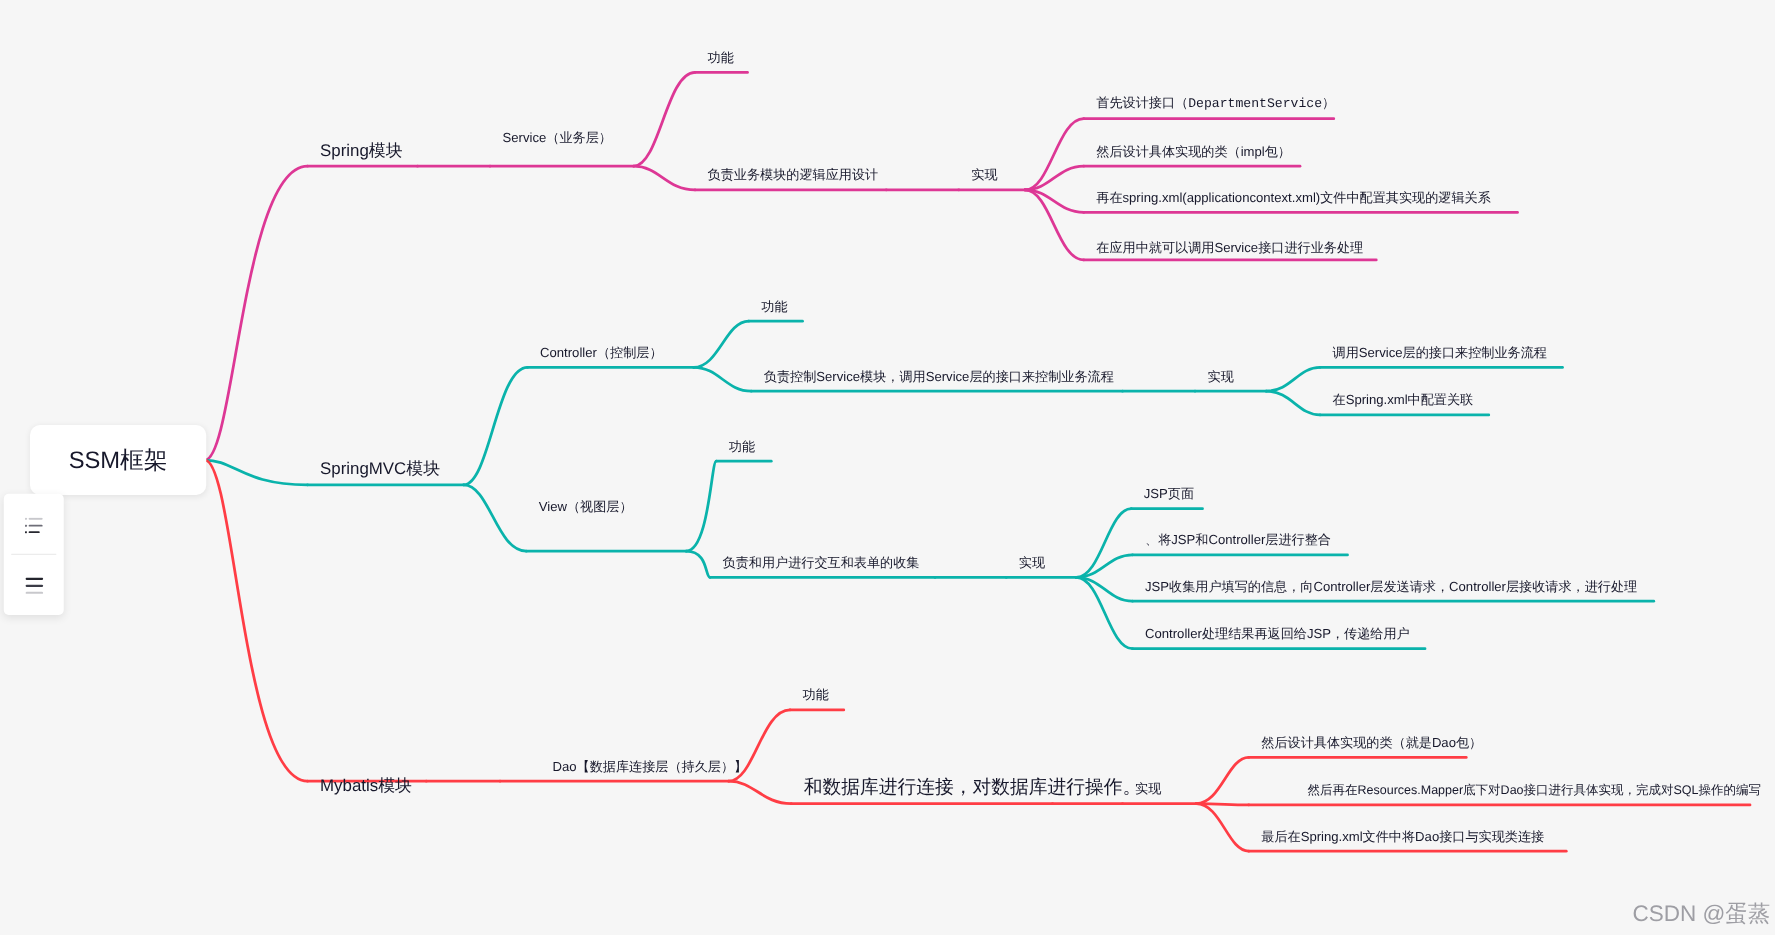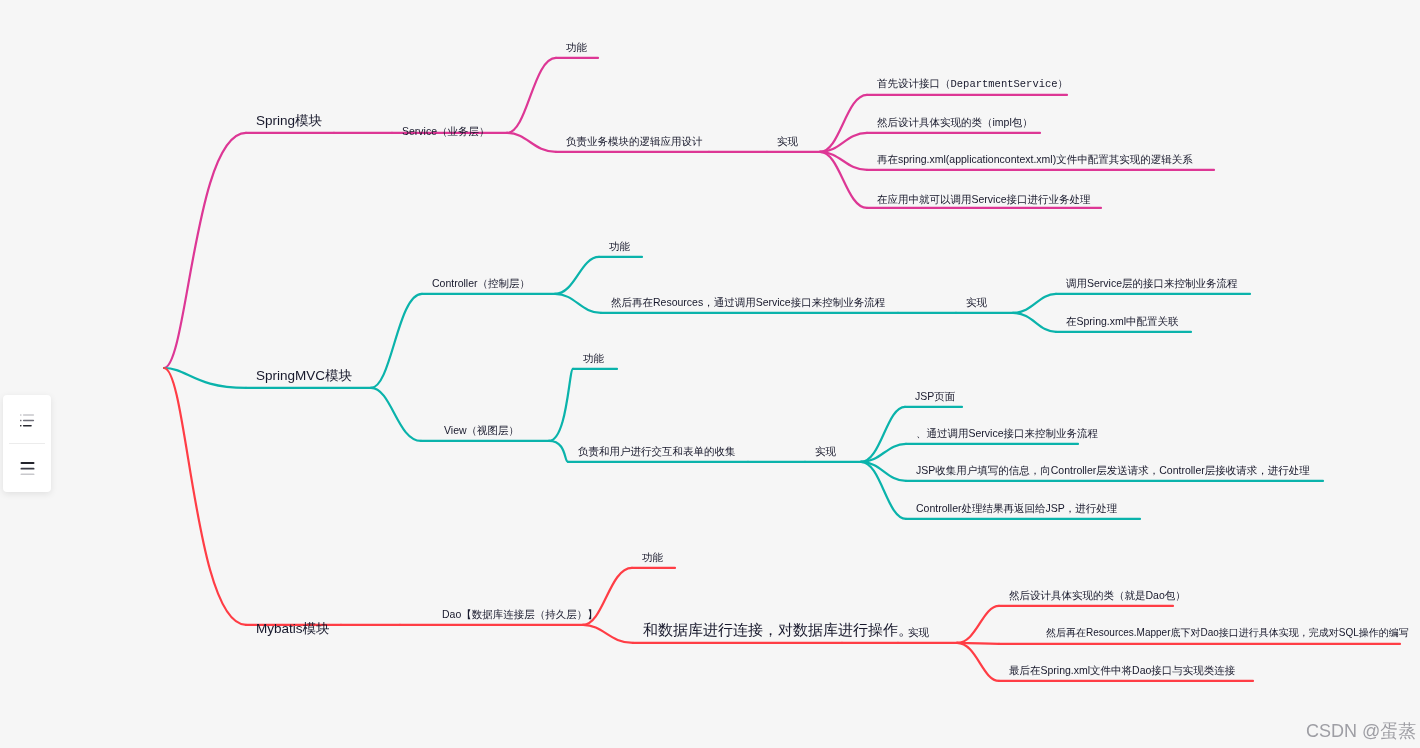--- a/index.html
+++ b/index.html
@@ -91,53 +91,56 @@
       <path d="M 957 642.9 C 976.82 642.9, 982.29 605.9, 999 605.9" stroke="#ff3d45" stroke-width="2.2"></path>
       <path d="M 999 605.9 L 1173 605.9" stroke="#ff3d45" stroke-width="2.2"></path>
       <path d="M 957 642.9 C 976.82 642.9, 982.29 643.9, 999 643.9" stroke="#ff3d45" stroke-width="2.2"></path>
       <path d="M 999 643.9 L 1400 643.9" stroke="#ff3d45" stroke-width="2.2"></path>
       <path d="M 957 642.9 C 976.82 642.9, 982.29 680.9, 999 680.9" stroke="#ff3d45" stroke-width="2.2"></path>
       <path d="M 999 680.9 L 1253 680.9" stroke="#ff3d45" stroke-width="2.2"></path>
     </svg>
 
   <div id="labels">
       <div class="node-label" style="left: 256px; top: 127px; font-size: 13.5px; color: rgb(23, 24, 43);">Spring模块</div>
-      <div class="node-label" style="left: 402px; top: 136px; font-size: 10.5px; color: rgb(23, 24, 43);">Service（业务层）</div>
+      <div class="node-label" style="left: 402px; top: 116px; font-size: 10.5px; color: rgb(23, 24, 43);">Service（业务层）</div>
       <div class="node-label" style="left: 566px; top: 52px; font-size: 10.5px; color: rgb(23, 24, 43);">功能</div>
       <div class="node-label" style="left: 566px; top: 146px; font-size: 10.5px; color: rgb(23, 24, 43);">负责业务模块的逻辑应用设计</div>
       <div class="node-label" style="left: 777px; top: 146px; font-size: 10.5px; color: rgb(23, 24, 43);">实现</div>
       <div class="node-label" style="left: 877px; top: 89px; font-size: 10.5px; color: rgb(23, 24, 43); font-family: Liberation Mono, monospace;">首先设计接口（DepartmentService）</div>
       <div class="node-label" style="left: 877px; top: 127px; font-size: 10.5px; color: rgb(23, 24, 43);">然后设计具体实现的类（impl包）</div>
       <div class="node-label" style="left: 877px; top: 164px; font-size: 10.5px; color: rgb(23, 24, 43);">再在spring.xml(applicationcontext.xml)文件中配置其实现的逻辑关系</div>
       <div class="node-label" style="left: 877px; top: 204px; font-size: 10.5px; color: rgb(23, 24, 43);">在应用中就可以调用Service接口进行业务处理</div>
       <div class="node-label" style="left: 256px; top: 382px; font-size: 13.5px; color: rgb(23, 24, 43); text-align: right;">SpringMVC模块</div>
       <div class="node-label" style="left: 432px; top: 288px; font-size: 10.5px; color: rgb(23, 24, 43);">Controller（控制层）</div>
       <div class="node-label" style="left: 609px; top: 251px; font-size: 10.5px; color: rgb(23, 24, 43);">功能</div>
-      <div class="node-label" style="left: 611px; top: 307px; font-size: 10.5px; color: rgb(23, 24, 43);">然后再在Resources，通过调用Service接口来控制业务流程</div>
+      <div class="node-label" style="left: 611px; top: 307px; font-size: 10.5px; color: rgb(23, 24, 43);">负责控制Service模块，调用Service层的接口来控制业务流程</div>
       <div class="node-label" style="left: 966px; top: 307px; font-size: 10.5px; color: rgb(23, 24, 43);">实现</div>
       <div class="node-label" style="left: 1066px; top: 288px; font-size: 10.5px; color: rgb(23, 24, 43);">调用Service层的接口来控制业务流程</div>
       <div class="node-label" style="left: 1066px; top: 326px; font-size: 10.5px; color: rgb(23, 24, 43);">在Spring.xml中配置关联</div>
-      <div class="node-label" style="left: 431px; top: 435px; font-size: 10.5px; color: rgb(23, 24, 43); margin-left: 13px;">View（视图层）</div>
+      <div class="node-label" style="left: 431px; top: 411px; font-size: 10.5px; color: rgb(23, 24, 43);">View（视图层）</div>
       <div class="node-label" style="left: 583px; top: 363px; font-size: 10.5px; color: rgb(23, 24, 43);">功能</div>
       <div class="node-label" style="left: 578px; top: 456px; font-size: 10.5px; color: rgb(23, 24, 43);">负责和用户进行交互和表单的收集</div>
       <div class="node-label" style="left: 815px; top: 456px; font-size: 10.5px; color: rgb(23, 24, 43);">实现</div>
       <div class="node-label" style="left: 915px; top: 401px; font-size: 10.5px; color: rgb(23, 24, 43);">JSP页面</div>
-      <div class="node-label" style="left: 916px; top: 438px; font-size: 10.5px; color: rgb(23, 24, 43);">、通过调用Service接口来控制业务流程</div>
+      <div class="node-label" style="left: 916px; top: 438px; font-size: 10.5px; color: rgb(23, 24, 43);">、将JSP和Controller层进行整合</div>
       <div class="node-label" style="left: 916px; top: 475px; font-size: 10.5px; color: rgb(23, 24, 43);">JSP收集用户填写的信息，向Controller层发送请求，Controller层接收请求，进行处理</div>
-      <div class="node-label" style="left: 916px; top: 513px; font-size: 10.5px; color: rgb(23, 24, 43);">Controller处理结果再返回给JSP，进行处理</div>
+      <div class="node-label" style="left: 916px; top: 513px; font-size: 10.5px; color: rgb(23, 24, 43);">Controller处理结果再返回给JSP，传递给用户</div>
       <div class="node-label" style="left: 256px; top: 619px; font-size: 13.5px; color: rgb(23, 24, 43); margin-top: 16px;">Mybatis模块</div>
       <div class="node-label" style="left: 410px; top: 619px; font-size: 10.5px; color: rgb(23, 24, 43); padding-left: 32px;">Dao【数据库连接层（持久层）】</div>
       <div class="node-label" style="left: 642px; top: 562px; font-size: 10.5px; color: rgb(23, 24, 43);">功能</div>
       <div class="node-label" style="left: 643px; top: 637px; font-size: 15px; color: rgb(23, 24, 43);">和数据库进行连接，对数据库进行操作。</div>
       <div class="node-label" style="left: 908px; top: 637px; font-size: 10.5px; color: rgb(23, 24, 43);">实现</div>
       <div class="node-label" style="left: 1009px; top: 600px; font-size: 10.5px; color: rgb(23, 24, 43);">然后设计具体实现的类（就是Dao包）</div>
       <div class="node-label" style="left: 1046px; top: 638px; font-size: 10px; color: rgb(23, 24, 43);">然后再在Resources.Mapper底下对Dao接口进行具体实现，完成对SQL操作的编写</div>
       <div class="node-label" style="left: 1009px; top: 675px; font-size: 10.5px; color: rgb(23, 24, 43);">最后在Spring.xml文件中将Dao接口与实现类连接</div>
     </div>
 
+  <div class="root-node" id="root-node" style="left: 24px; top: 340px; width: 141px; height: 56px; background: rgb(255, 255, 255);">
+    <span style="color: rgb(23, 24, 43);">SSM框架</span>
+  </div>
 
   <div class="toolbar" id="toolbar" style="left: 3px; top: 395px; width: 48px; height: 97px; background: rgb(255, 255, 255);">
     <div class="tool-btn" id="tb0" style="top: 19px;">
       <svg width="15" height="13" viewBox="0 0 15 13">
         <rect x="0" y="0.2" width="1.5" height="1.6" rx="0.4" fill="#c8c8cc"></rect>
         <rect x="2.9" y="0.25" width="11.2" height="1.5" rx="0.75" fill="#c8c8cc"></rect>
         <rect x="0" y="5.7" width="1.5" height="1.6" rx="0.4" fill="#6e6e78"></rect>
         <rect x="2.9" y="5.75" width="11.2" height="1.5" rx="0.75" fill="#6e6e78"></rect>
         <rect x="0" y="10.9" width="1.5" height="1.6" rx="0.4" fill="#26272f"></rect>
         <rect x="2.9" y="10.95" width="8.9" height="1.5" rx="0.75" fill="#26272f"></rect>

